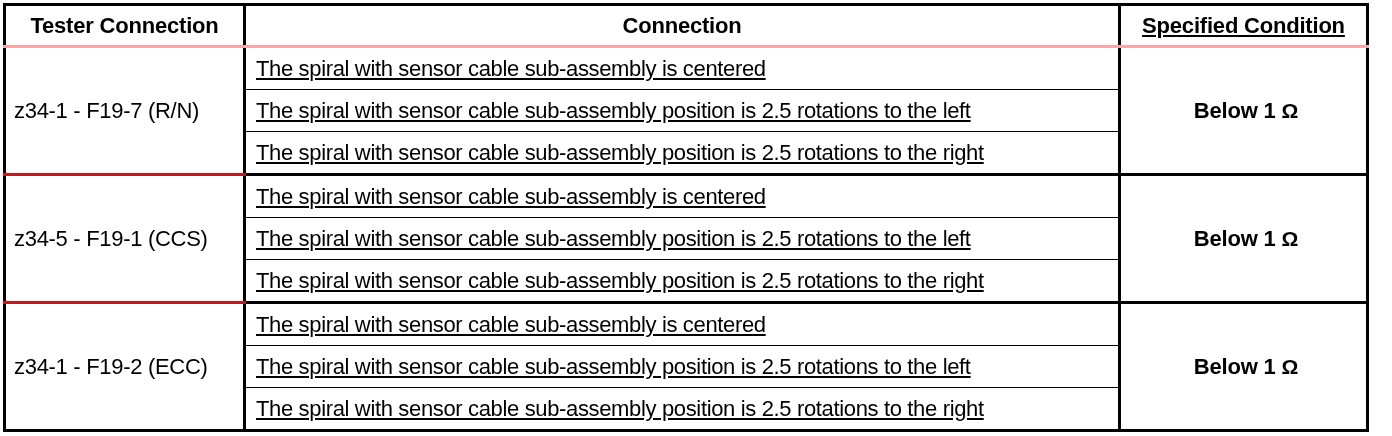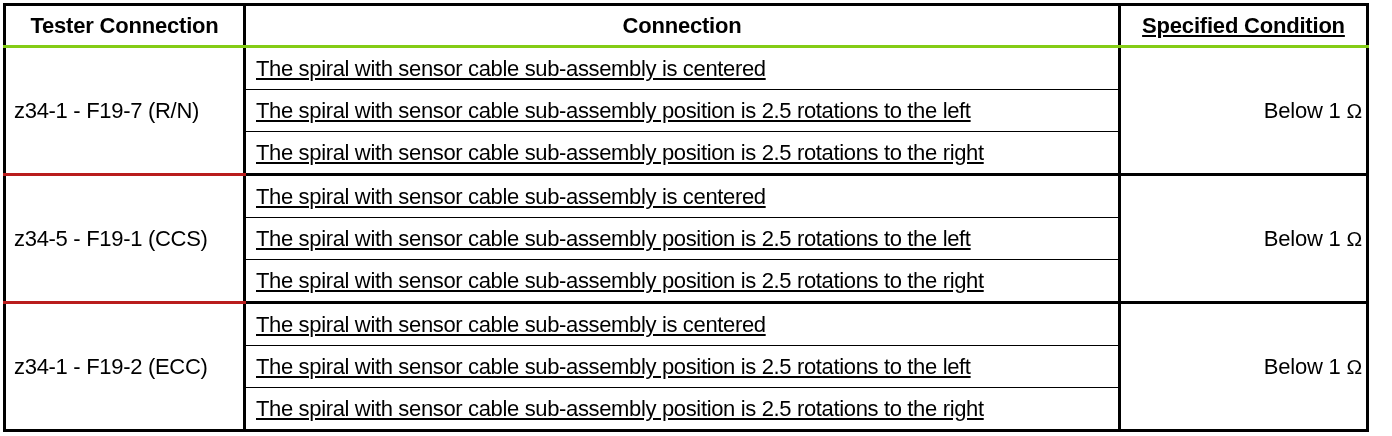--- a/index.html
+++ b/index.html
@@ -43,21 +43,21 @@
 
   
   th.hdr {
     height: 39px;
     font-size: 22px;
     font-weight: bold;
     text-align: center;
     vertical-align: middle;
     padding: 0 4px;
     border-right: 3px solid #000000;
-    border-bottom: 3px solid #84cc16;
+    border-bottom: 3px solid #fca5a5;
     white-space: nowrap;
     letter-spacing: -0.2px;
     margin-top: 35px;
   }
   th.hdr.last { border-right: none; text-decoration: underline; }
 
   
   td.tester {
     font-size: 22px;
     text-align: left;
@@ -82,26 +82,27 @@
     letter-spacing: -0.35px;
     text-decoration: underline;
   }
   td.cond.group-end {
     border-bottom: 3px solid #000000;
   }
 
   
   td.spec {
     font-size: 22px;
-    text-align: right;
+    text-align: center;
     vertical-align: middle;
     padding: 0 4px 0 9px;
     border-bottom: 3px solid #000000;
     white-space: nowrap;
     letter-spacing: -0.2px;
+    font-weight: bold;
   }
 
   
   tr.last-group td { border-bottom: none; }
   tr.last-group td.cond { border-bottom: 1px solid #000000; }
   tr.last-group td.cond.group-end { border-bottom: none; }
 
   .ohm { font-size: 21px; }
 </style>
 </head>

